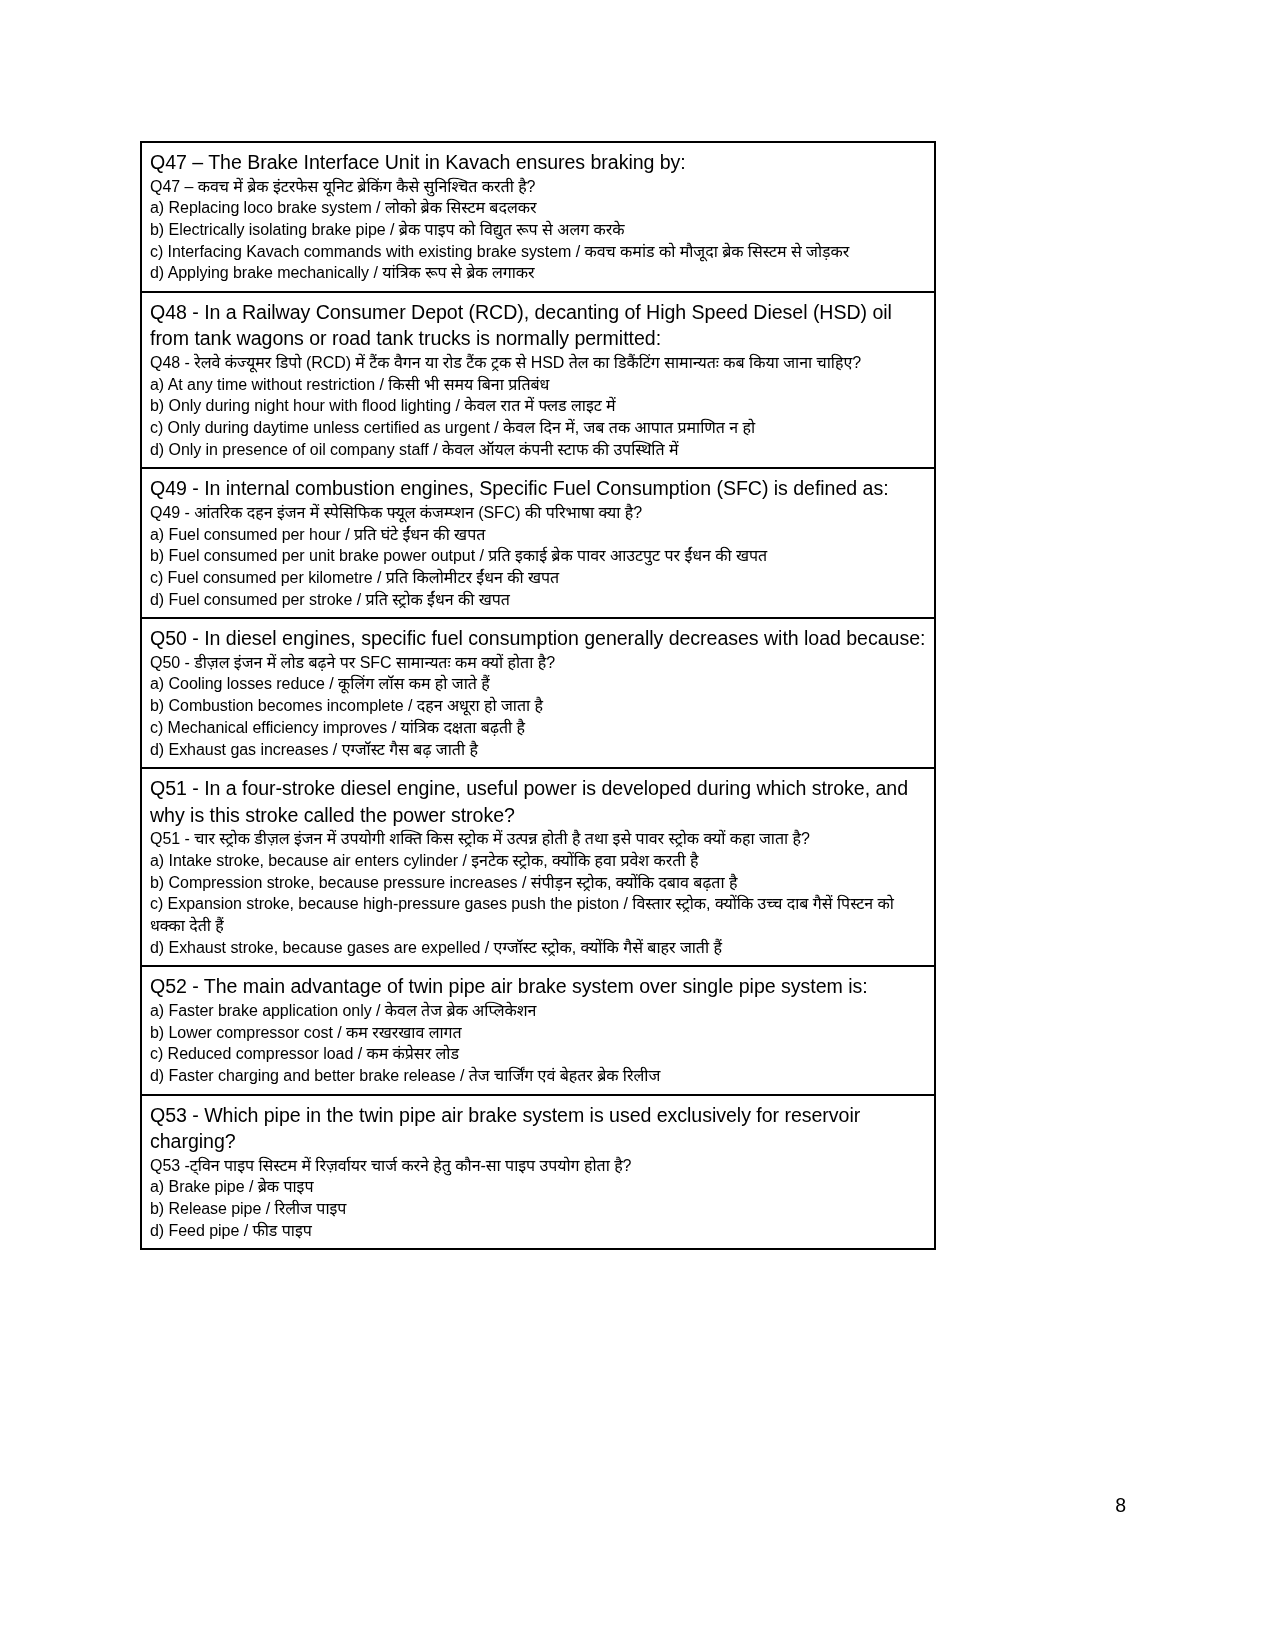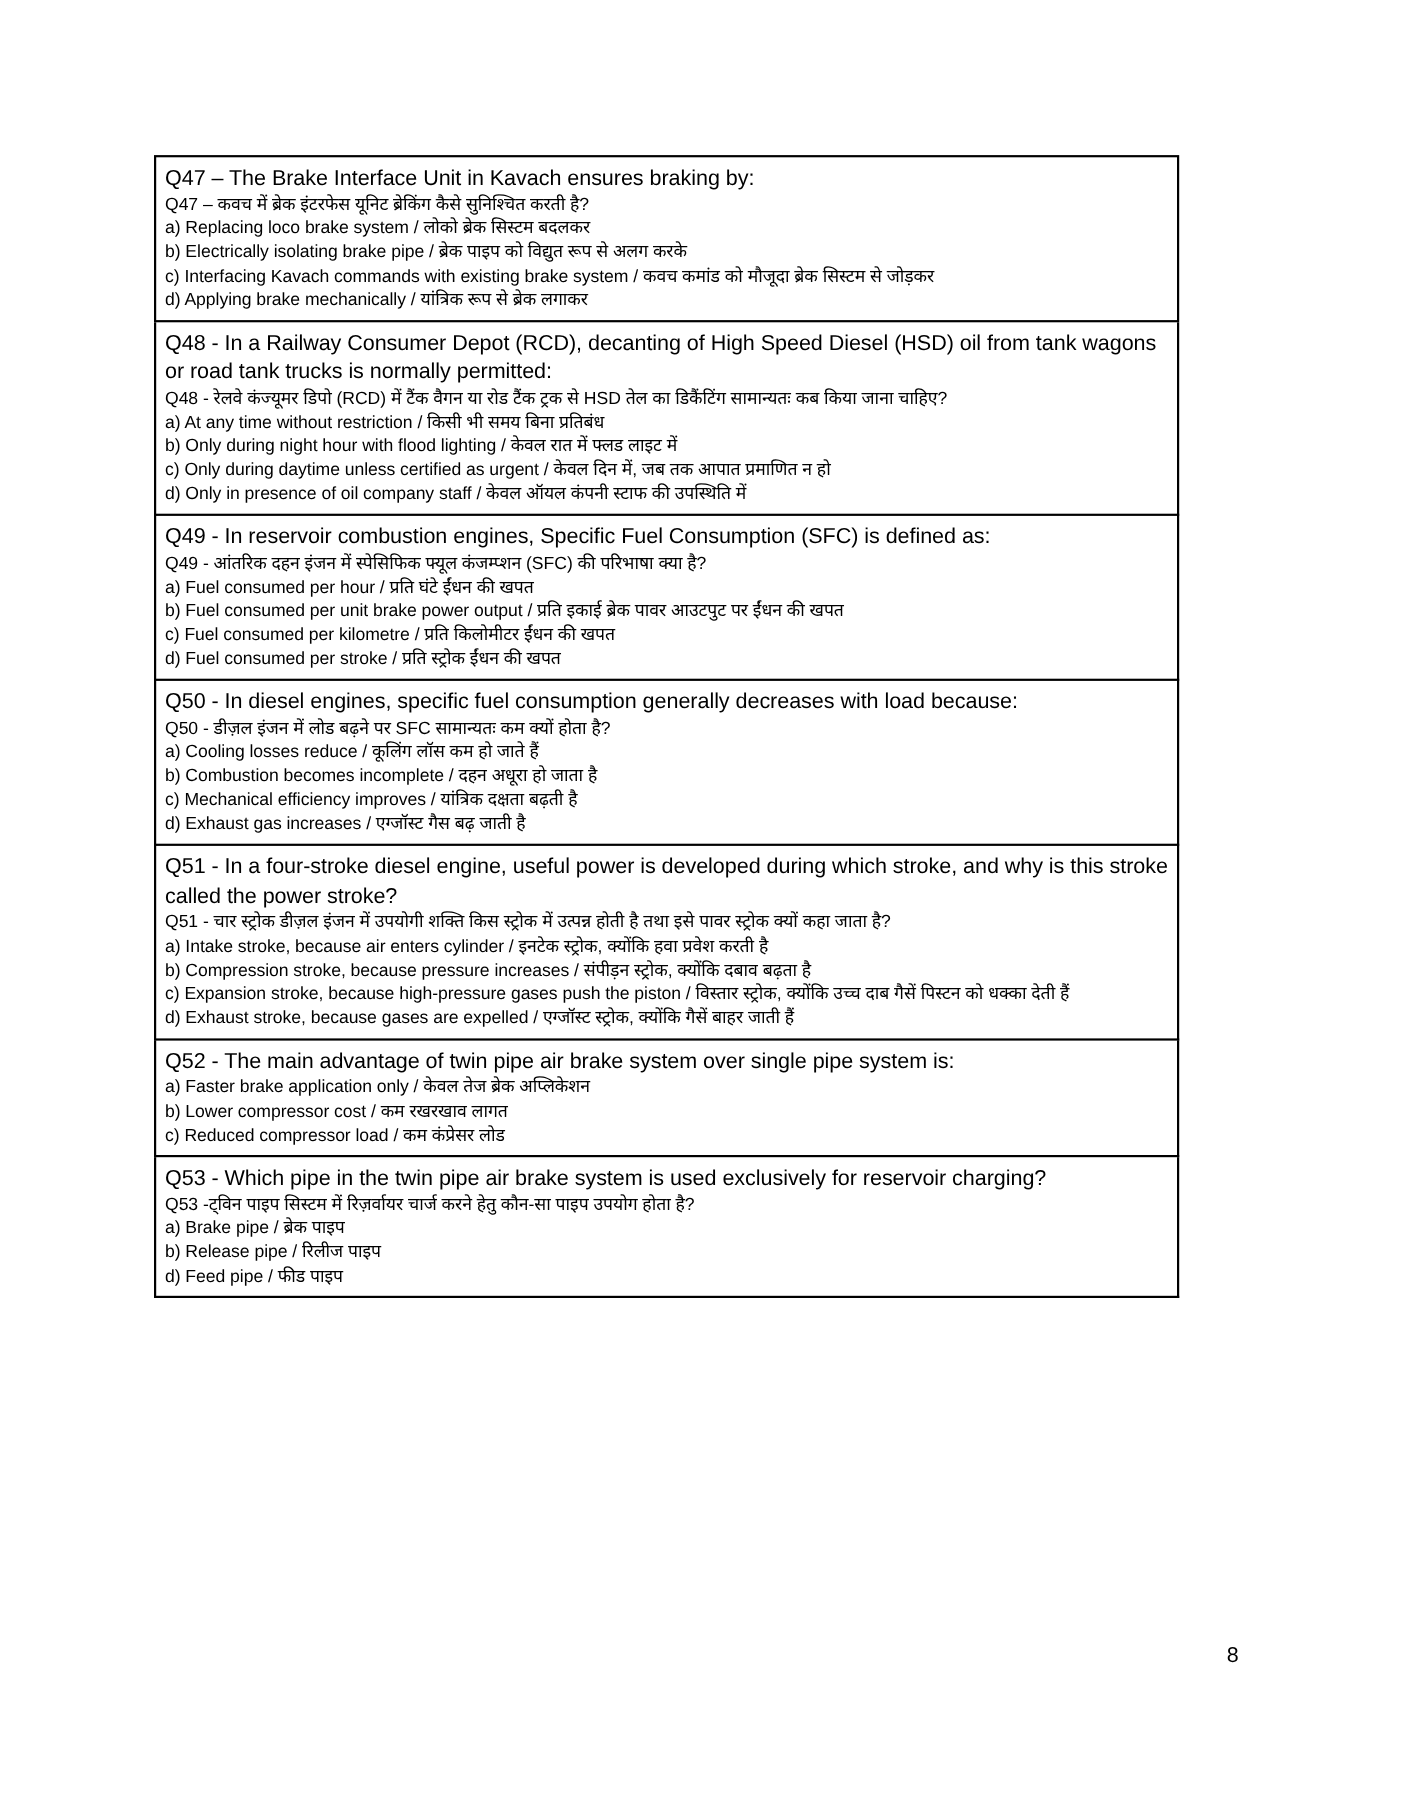--- a/index.html
+++ b/index.html
@@ -22,21 +22,21 @@
     top: 0;
     width: 1275px;
     height: 1651px;
     box-sizing: border-box;
   }
 
   .qtable {
     position: absolute;
     left: 140px;
     top: 141px;
-    width: 932px;
+    width: 796px;
     border-collapse: collapse;
     border-spacing: 0;
   }
 
   .qtable .qrow {
     display: block;
     border: 2px solid #000000;
     border-bottom: 2px solid #000000;
     box-sizing: border-box;
     padding: 6px 7px 7px 8px;
@@ -88,21 +88,21 @@
     <div class="qrow">
       <div class="line">Q48 - In a Railway Consumer Depot (RCD), decanting of High Speed Diesel (HSD) oil from tank wagons or road tank trucks is normally permitted:</div>
       <div class="line hin">Q48 - रेलवे कंज्यूमर डिपो (RCD) में टैंक वैगन या रोड टैंक ट्रक से HSD तेल का डिकैंटिंग सामान्यतः कब किया जाना चाहिए?</div>
       <div class="line hin">a) At any time without restriction / किसी भी समय बिना प्रतिबंध</div>
       <div class="line hin">b) Only during night hour with flood lighting / केवल रात में फ्लड लाइट में</div>
       <div class="line hin">c) Only during daytime unless certified as urgent / केवल दिन में, जब तक आपात प्रमाणित न हो</div>
       <div class="line hin">d) Only in presence of oil company staff / केवल ऑयल कंपनी स्टाफ की उपस्थिति में</div>
     </div>
 
     <div class="qrow">
-      <div class="line">Q49 - In reservoir combustion engines, Specific Fuel Consumption (SFC) is defined as:</div>
+      <div class="line">Q49 - In internal combustion engines, Specific Fuel Consumption (SFC) is defined as:</div>
       <div class="line hin">Q49 - आंतरिक दहन इंजन में स्पेसिफिक फ्यूल कंजम्प्शन (SFC) की परिभाषा क्या है?</div>
       <div class="line hin">a) Fuel consumed per hour / प्रति घंटे ईंधन की खपत</div>
       <div class="line hin">b) Fuel consumed per unit brake power output / प्रति इकाई ब्रेक पावर आउटपुट पर ईंधन की खपत</div>
       <div class="line hin">c) Fuel consumed per kilometre / प्रति किलोमीटर ईंधन की खपत</div>
       <div class="line hin">d) Fuel consumed per stroke / प्रति स्ट्रोक ईंधन की खपत</div>
     </div>
 
     <div class="qrow">
       <div class="line">Q50 - In diesel engines, specific fuel consumption generally decreases with load because:</div>
       <div class="line hin">Q50 - डीज़ल इंजन में लोड बढ़ने पर SFC सामान्यतः कम क्यों होता है?</div>
@@ -119,20 +119,21 @@
       <div class="line hin">b) Compression stroke, because pressure increases / संपीड़न स्ट्रोक, क्योंकि दबाव बढ़ता है</div>
       <div class="line hin">c) Expansion stroke, because high-pressure gases push the piston / विस्तार स्ट्रोक, क्योंकि उच्च दाब गैसें पिस्टन को धक्का देती हैं</div>
       <div class="line hin">d) Exhaust stroke, because gases are expelled / एग्जॉस्ट स्ट्रोक, क्योंकि गैसें बाहर जाती हैं</div>
     </div>
 
     <div class="qrow">
       <div class="line">Q52 - The main advantage of twin pipe air brake system over single pipe system is:</div>
       <div class="line hin">a) Faster brake application only / केवल तेज ब्रेक अप्लिकेशन</div>
       <div class="line hin">b) Lower compressor cost / कम रखरखाव लागत</div>
       <div class="line hin">c) Reduced compressor load / कम कंप्रेसर लोड</div>
+      <div class="line hin">d) Faster charging and better brake release / तेज चार्जिंग एवं बेहतर ब्रेक रिलीज</div>
     </div>
 
     <div class="qrow">
       <div class="line">Q53 - Which pipe in the twin pipe air brake system is used exclusively for reservoir charging?</div>
       <div class="line hin">Q53 -ट्विन पाइप सिस्टम में रिज़र्वायर चार्ज करने हेतु कौन-सा पाइप उपयोग होता है?</div>
       <div class="line hin">a) Brake pipe / ब्रेक पाइप</div>
       <div class="line hin">b) Release pipe / रिलीज पाइप</div>
       <div class="line hin">d) Feed pipe / फीड पाइप</div>
     </div>
 

